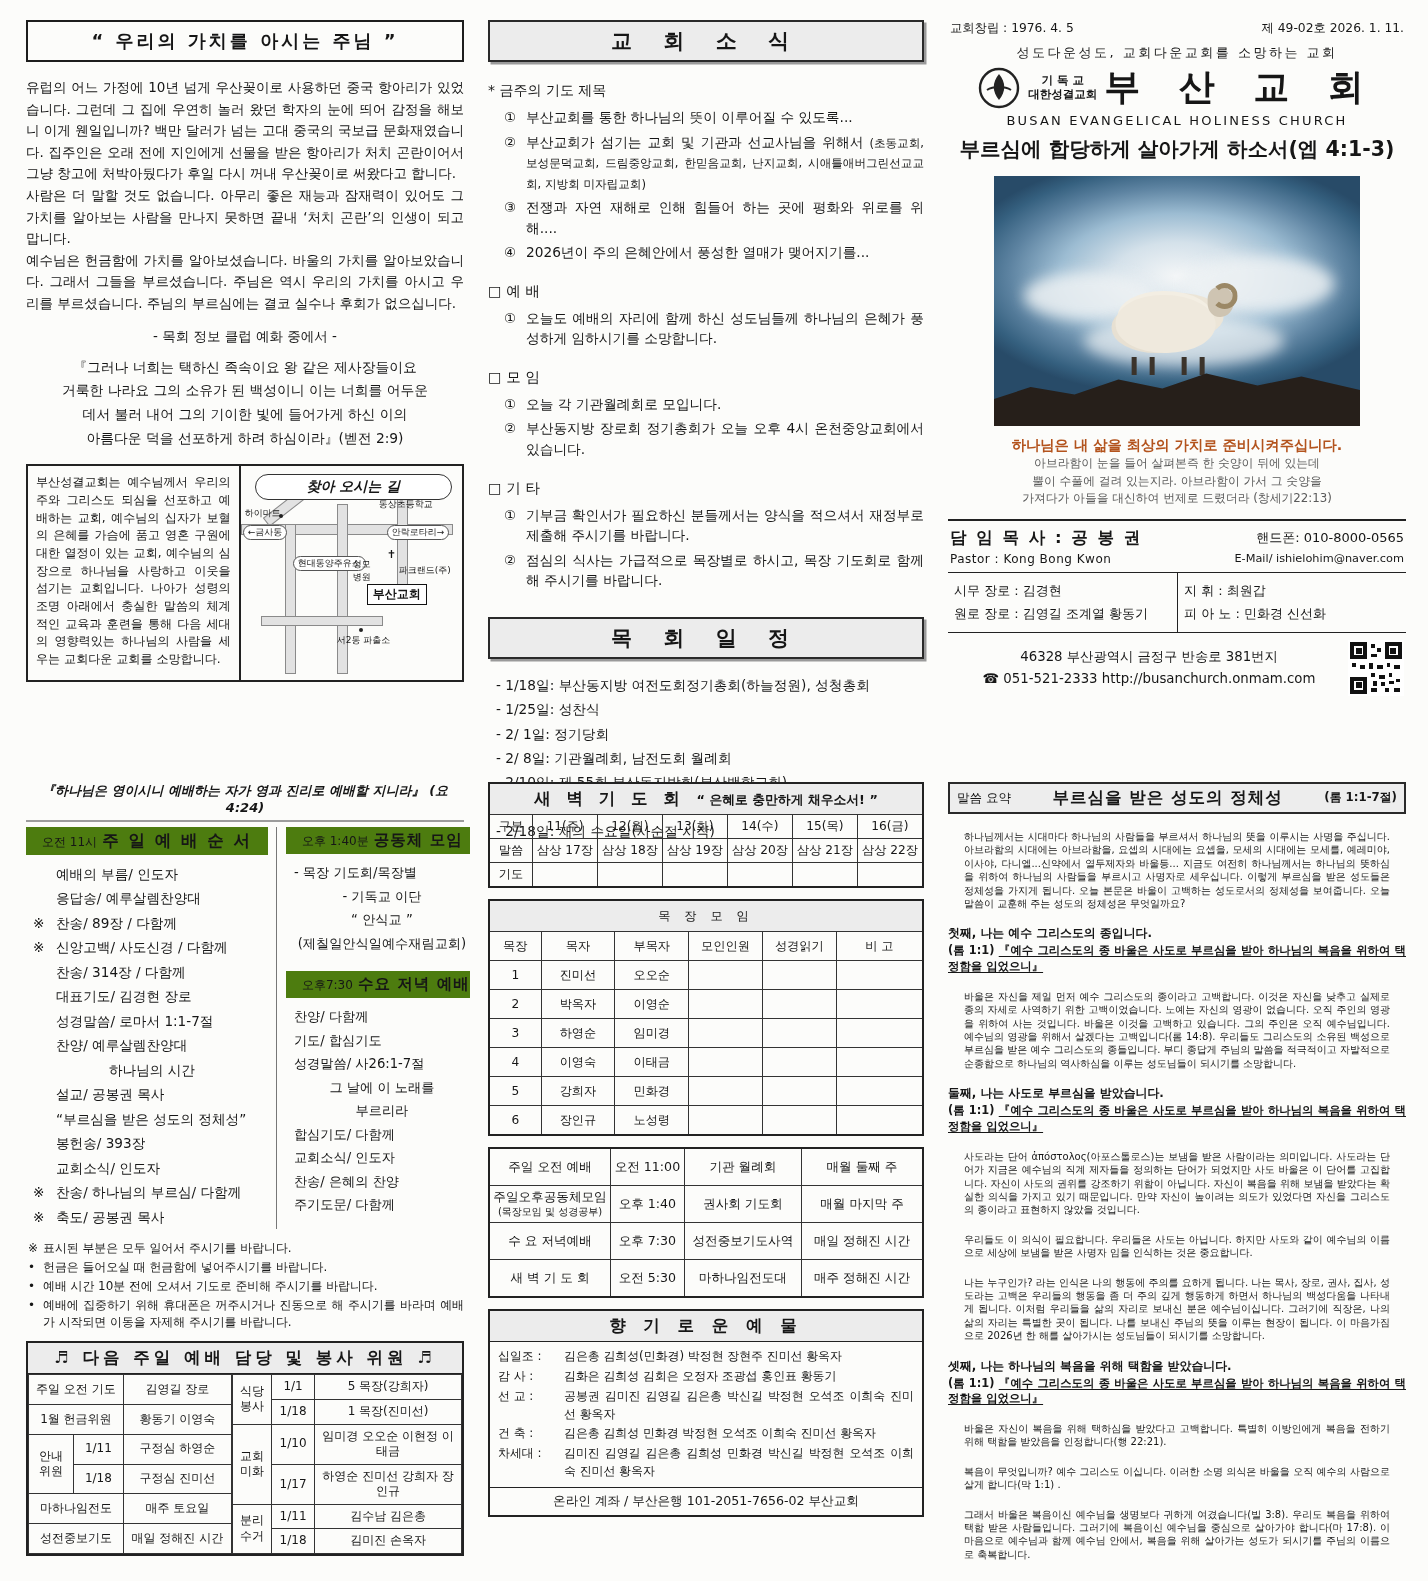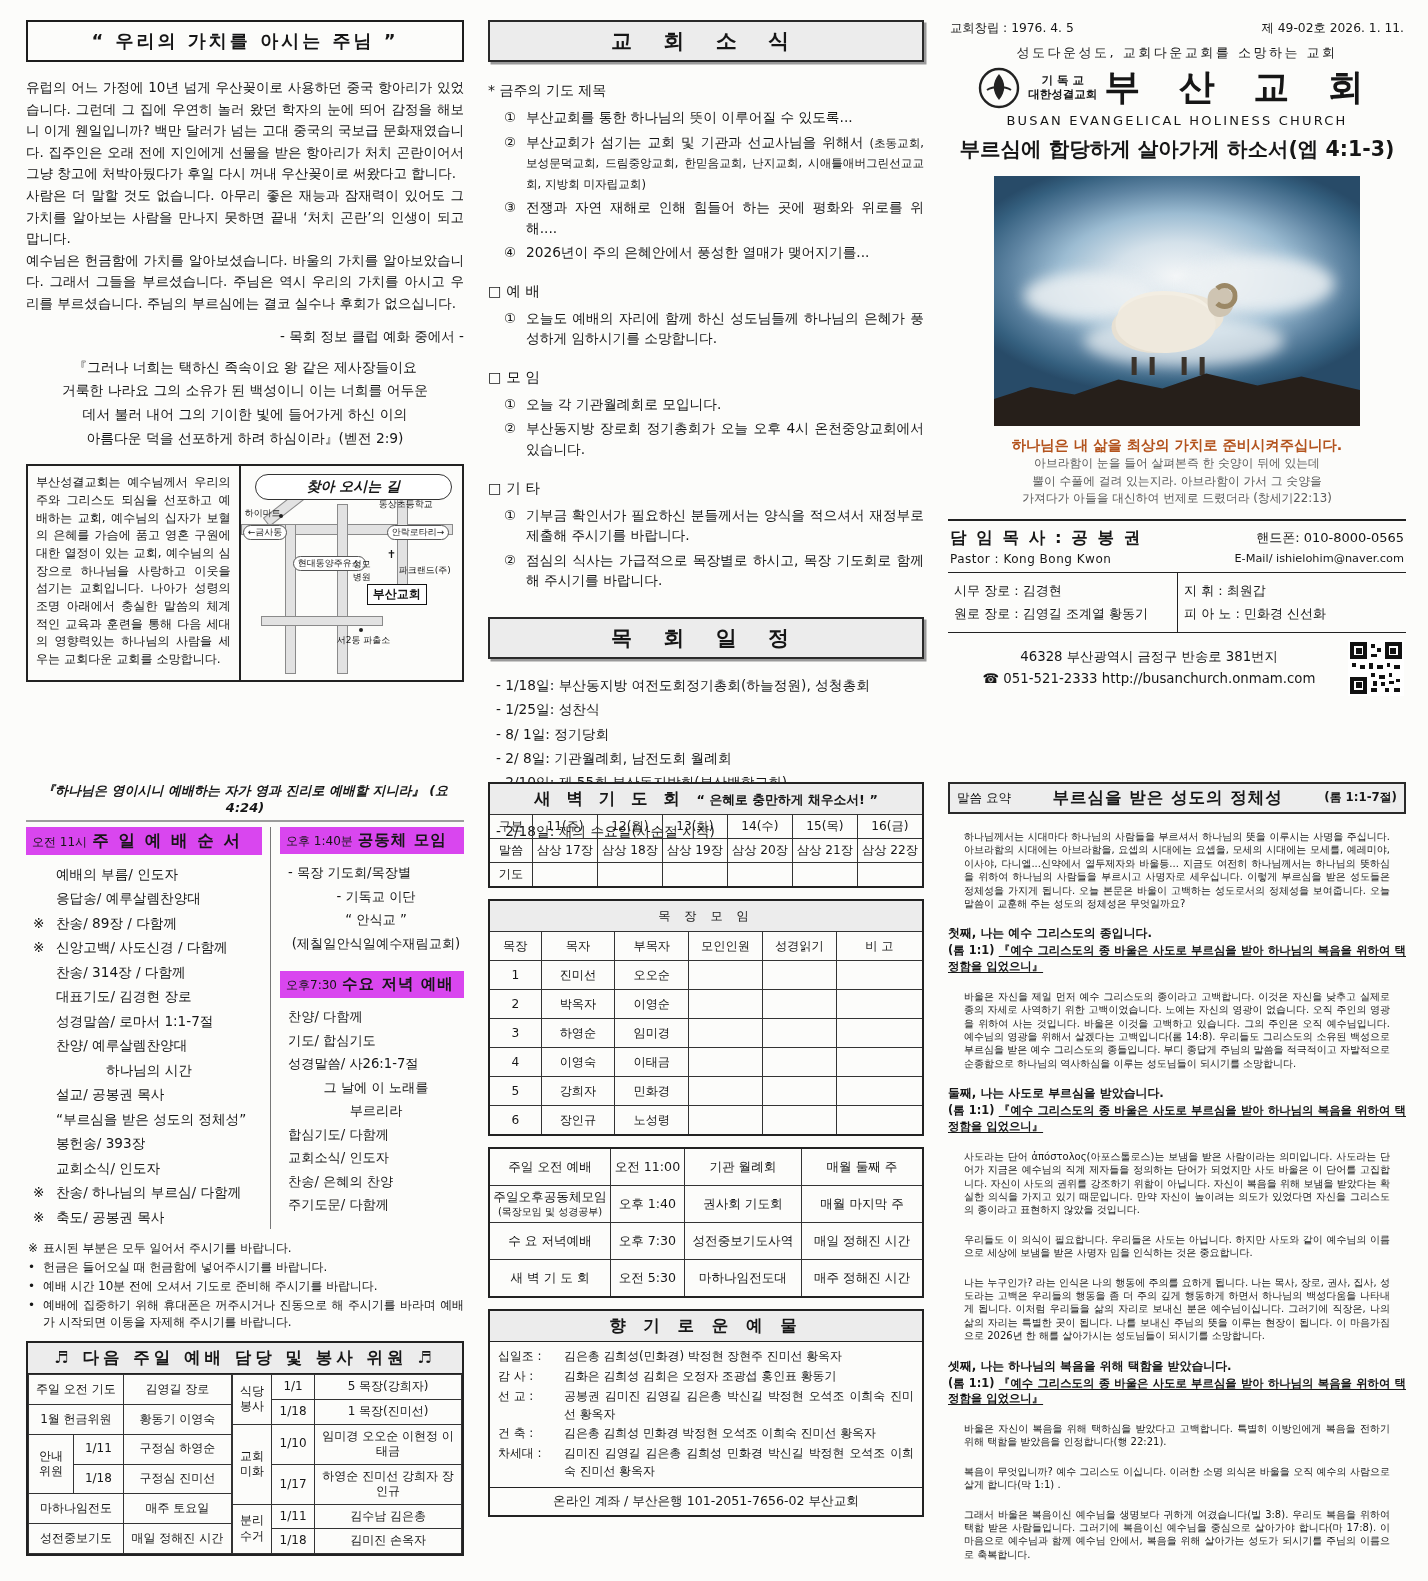--- a/index.html
+++ b/index.html
@@ -4,21 +4,21 @@
 <style>
   html,body{margin:0;padding:0}
   body{width:1428px;height:1581px;overflow:hidden;background:#fcfcfa;color:#161616;
        font-family:"DejaVu Sans","Liberation Sans",sans-serif}
   .cols{display:grid;grid-template-columns:438px 436px 458px;column-gap:24px;
         grid-template-rows:762px auto;align-items:start;padding:20px 12px 10px 26px}
   
   .dev-title{border:2.5px solid #1d1d1d;padding:7px 4px;text-align:center;font-weight:bold;
              font-size:18px;letter-spacing:3px;margin-bottom:15px}
   .dp{margin:0;text-align:justify;font-size:13.5px;line-height:1.6}
-  .dev-src{text-align:right;font-size:13.5px;margin:13px 0 10px}
+  .dev-src{text-align:center;font-size:13.5px;margin:13px 0 10px}
   .qline{text-align:center;font-size:13.8px;line-height:1.72}
   .intro-wrap{margin-top:14px;border:2px solid #222;display:flex;height:214px}
   .intro-text{width:49%;border-right:2px solid #222;padding:8px 8px;font-size:12.1px;
               line-height:1.46;text-align:justify;box-sizing:border-box}
   .map{position:relative;flex:1;overflow:hidden}
   .map-title{position:absolute;top:8px;left:14px;right:10px;border:1.7px solid #333;border-radius:16px;
              text-align:center;font-weight:bold;font-style:italic;font-size:14px;padding:3px 0;background:#fff;z-index:3}
   .road{position:absolute;background:#e2e2e2;border:1px solid #8a8a8a;z-index:1}
   .ml{position:absolute;font-size:9px;z-index:2;white-space:nowrap}
   .cap{border:1px solid #555;border-radius:9px;padding:0 4px;background:#fff}
@@ -69,21 +69,21 @@
   .staff-r2 .half{width:50%;box-sizing:border-box;padding:6px 6px;font-size:13px;line-height:1.8}
   .staff-r2 .half+.half{border-left:1.8px solid #222}
   .staff-r3{display:flex;align-items:center;padding:7px 2px 0}
   .addr-blk{flex:1;text-align:center;font-size:13.3px;line-height:1.65}
   
   .verse-top{font-weight:bold;font-style:italic;font-size:13px;text-align:center;
              padding-bottom:5px;border-bottom:2.5px solid #9c9c9c;margin-bottom:5px}
   .order-grid{display:grid;grid-template-columns:1fr 194px;column-gap:0}
   .ocol-r{border-left:1.6px solid #777;padding-left:9px}
   .ocol-l{padding-right:8px}
-  .whead{background:#d946ef;padding:3px 6px;margin-bottom:7px;white-space:nowrap}
+  .whead{background:#4d7c0f;padding:3px 16px;margin-bottom:7px;white-space:nowrap}
   .wtime{font-size:12px}
   .wtitle{font-size:16.5px;font-weight:bold;letter-spacing:2px}
   .oline{position:relative;margin-left:30px;font-size:13.6px;line-height:1.8}
   .omark{position:absolute;left:-23px}
   .oline.center{text-align:center;margin-left:10px}
   .oline.small{font-size:11.2px}
   .ocol-r .oline{margin-left:8px;font-size:13.2px;line-height:1.78}
   .ocol-r .whead .wtitle{font-size:15.5px;letter-spacing:1px}
   .w2{margin-top:16px}
   .notes{margin-top:11px}
@@ -227,21 +227,21 @@
             <span class="nnum">②</span><span>점심의 식사는 가급적으로 목장별로 하시고, 목장 기도회로 함께 해 주시기를 바랍니다.</span>
           </div>
         </div>
     </div>
     <div class="ministry">
       <div class="secbox">목 회 일 정</div>
       <div class="list">
 
       <div class="mline">- 1/18일: 부산동지방 여전도회정기총회(하늘정원), 성청총회</div>
           <div class="mline">- 1/25일: 성찬식</div>
-          <div class="mline">- 8/ 1일: 정기당회</div>
+          <div class="mline">- 2/ 1일: 정기당회</div>
           <div class="mline">- 2/ 8일: 기관월례회, 남전도회 월례회</div>
           <div class="mline">- 2/10일: 제 55회 부산동지방회(부산백합교회)</div>
           <div class="mline">- 2/15일-18일: 설 명절 연휴</div>
           <div class="mline">- 2/18일: 재의 수요일(사순절 시작)</div>
         </div>
     </div>
   </div>
 
   <div>
     <div class="mast-row1">

